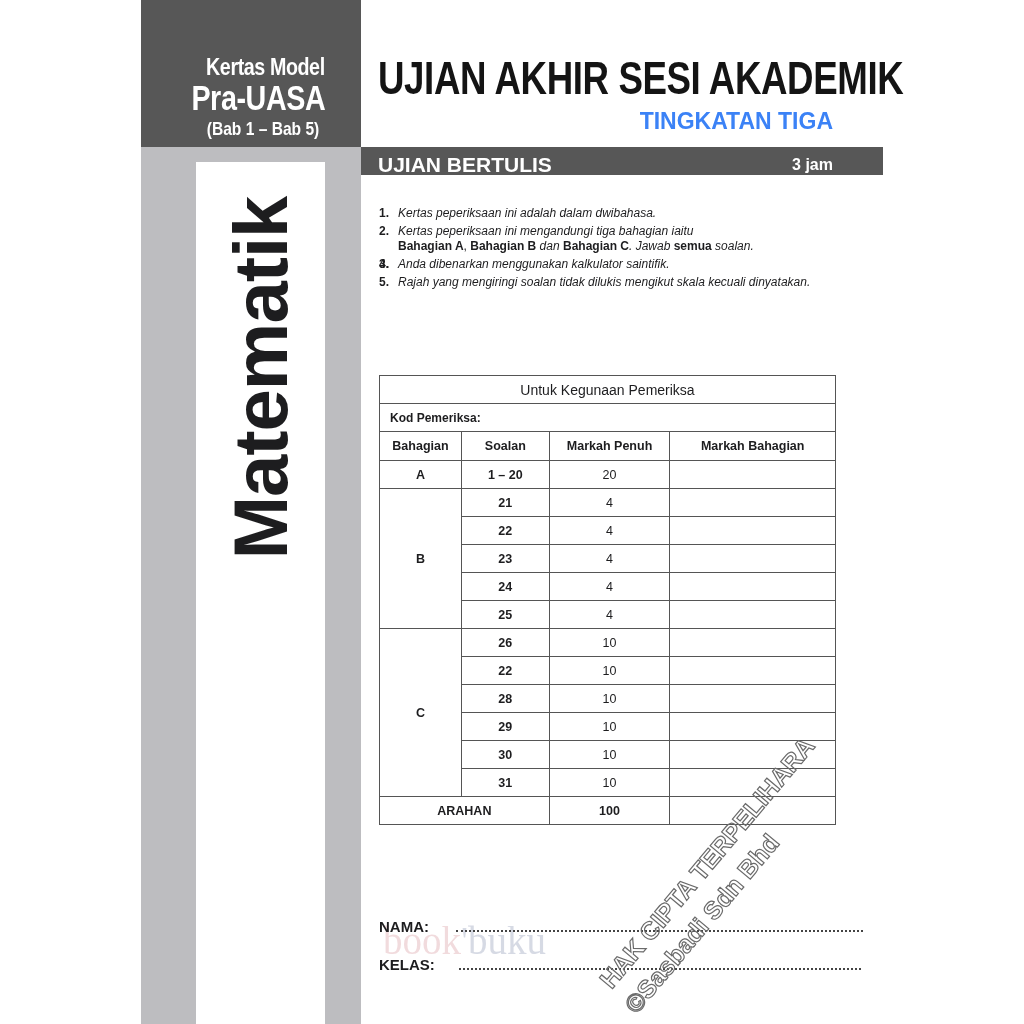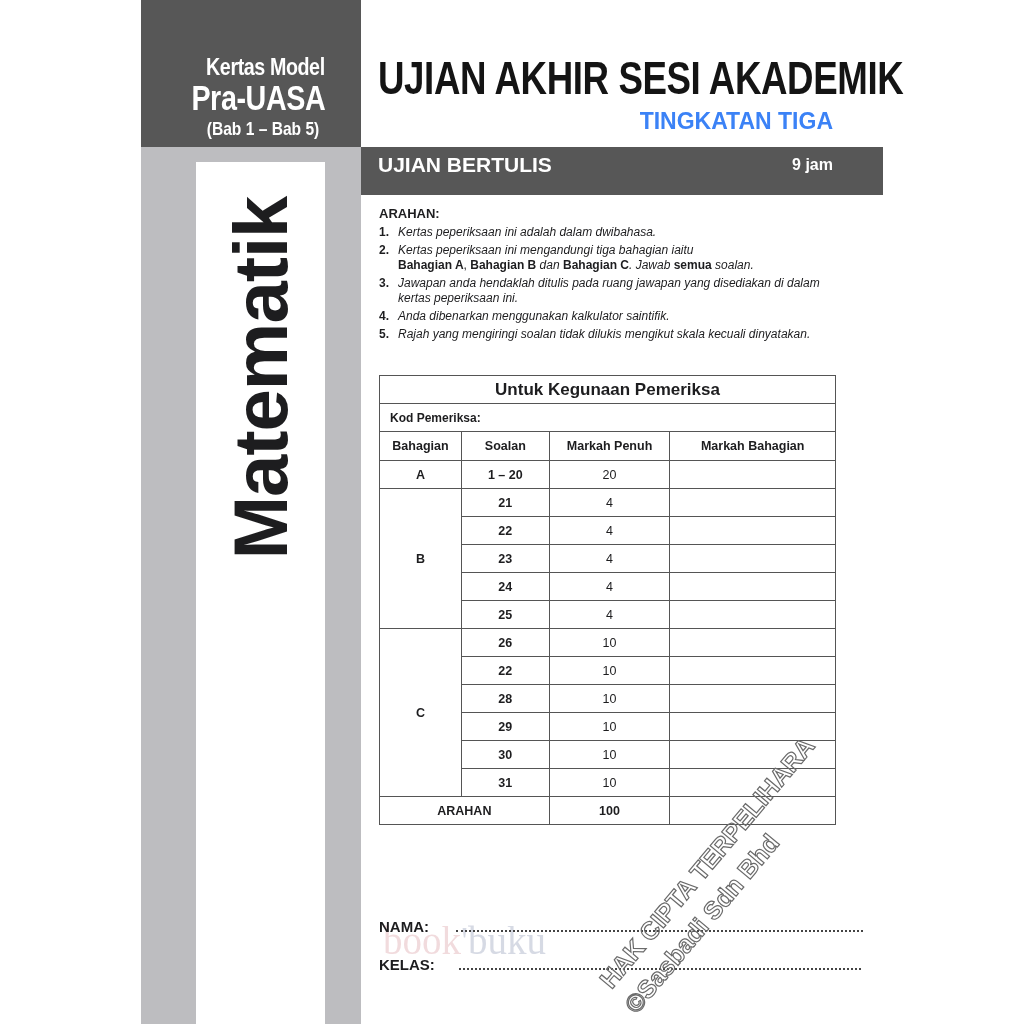--- a/index.html
+++ b/index.html
@@ -34,21 +34,21 @@
 
     
     .main-title {
       position: absolute; left: 378px; top: 50px; font-size: 47px; font-weight: bold; color: #141414;
       transform: scaleX(0.78); transform-origin: left center; white-space: nowrap; letter-spacing: -0.5px;
     }
     .sub-title {
       position: absolute; right: 191px; top: 108px; font-size: 23px; font-weight: bold; color: #3b82f6; white-space: nowrap;
     }
     .band {
-      position: absolute; left: 361px; top: 147px; width: 522px; height: 48px;
+      position: absolute; left: 361px; top: 147px; width: 522px; height: 28px;
       background: #575757; color: #ffffff;
     }
     .band .left { position: absolute; left: 17px; top: 6px; font-size: 21px; font-weight: bold; }
     .band .right { position: absolute; right: 50px; top: 9px; font-size: 16px; font-weight: bold; }
 
     
     .arahan { position: absolute; left: 379px; top: 206px; width: 460px; font-size: 12px; color: #1d1d1f; }
     .arahan .head { font-weight: bold; font-size: 13px; margin-bottom: 4px; }
     .arahan ol { list-style: none; }
     .arahan li { position: relative; padding-left: 19px; line-height: 15px; margin-bottom: 3px; font-style: italic; }
@@ -56,21 +56,21 @@
     .arahan li b { font-style: normal; }
 
     
     .exam-table {
       position: absolute; left: 379px; top: 375px; width: 457px;
       border-collapse: collapse; font-size: 12.5px; color: #1d1d1f;
     }
     .exam-table td, .exam-table th {
       border: 1.5px solid #555555; text-align: center; height: 28px; padding: 0;
     }
-    .exam-table .cap { font-weight: bold; font-size: 17px; }
+    .exam-table .cap { font-weight: normal; font-size: 14px; }
     .exam-table .kod { text-align: left; padding-left: 10px; font-weight: bold; font-size: 12px; }
     .exam-table th { font-weight: bold; height: 29px; }
     .exam-table .b { font-weight: bold; }
     .col1 { width: 82px; } .col2 { width: 88px; } .col3 { width: 121px; } .col4 { width: 166px; }
 
     
     .field { position: absolute; left: 379px; font-size: 15px; font-weight: bold; color: #1d1d1f; display: flex; align-items: flex-end; gap: 17px; }
     .field .dots { display: inline-block; height: 1px; border-bottom: 2px dotted #444; margin-left: 10px; margin-bottom: 3px; }
     .field-nama { top: 918px; }
     .field-kelas { top: 956px; }
@@ -103,38 +103,36 @@
 <div class="spine-body"></div>
 <div class="spine-strip"></div>
 <div class="spine-title">
   <span>Matematik</span>
 </div>
 
 <div class="main-title">UJIAN AKHIR SESI AKADEMIK</div>
 <div class="sub-title">TINGKATAN TIGA</div>
 <div class="band">
   <span class="left">UJIAN BERTULIS</span>
-  <span class="right">9 jam</span>
+  <span class="right">3 jam</span>
 </div>
 
 <div class="arahan">
-  <div class="head">ARAHAN:</div>
   <ol>
     <li>
       <span class="num">1.</span>
       <span>Kertas peperiksaan ini adalah dalam dwibahasa.</span>
     </li>
     <li>
       <span class="num">2.</span>
       <span>Kertas peperiksaan ini mengandungi tiga bahagian iaitu</span><br>
       <b>Bahagian A</b><span style="font-style:normal">, </span><b>Bahagian B</b><span> dan </span><b>Bahagian C</b><span>. Jawab </span><b>semua</b><span> soalan.</span>
     </li>
     <li>
       <span class="num">3.</span>
-      <span>Jawapan anda hendaklah ditulis pada ruang jawapan yang disediakan di dalam kertas peperiksaan ini.</span>
     </li>
     <li>
       <span class="num">4.</span>
       <span>Anda dibenarkan menggunakan kalkulator saintifik.</span>
     </li>
     <li>
       <span class="num">5.</span>
       <span>Rajah yang mengiringi soalan tidak dilukis mengikut skala kecuali dinyatakan.</span>
     </li>
   </ol>

